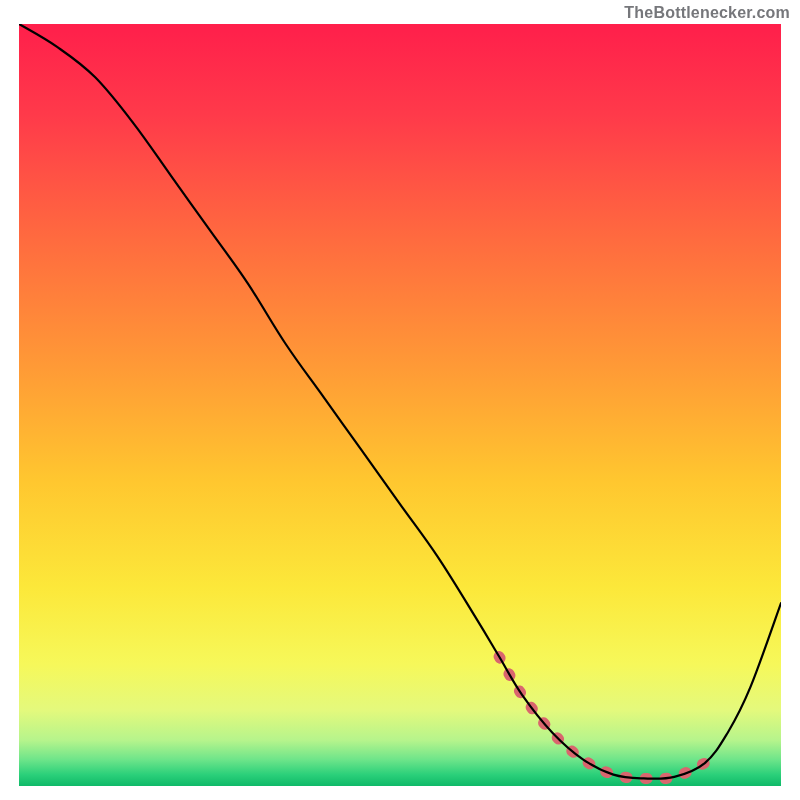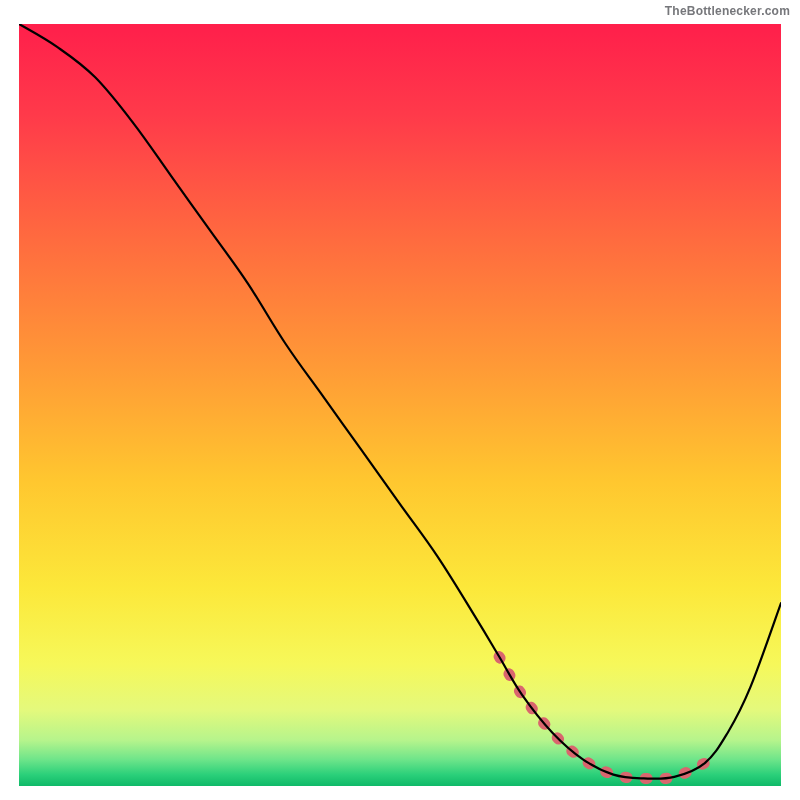--- a/index.html
+++ b/index.html
@@ -13,21 +13,21 @@
   }
   .wrap {
     position: relative;
     width: 800px;
     height: 800px;
   }
   .attribution {
     position: absolute;
     top: 4px;
     right: 10px;
-    font-size: 12px;
+    font-size: 16px;
     font-weight: 600;
     color: #76777b;
     letter-spacing: 0.2px;
   }
   .plot {
     position: absolute;
     left: 19px;
     top: 24px;
     width: 762px;
     height: 762px;

